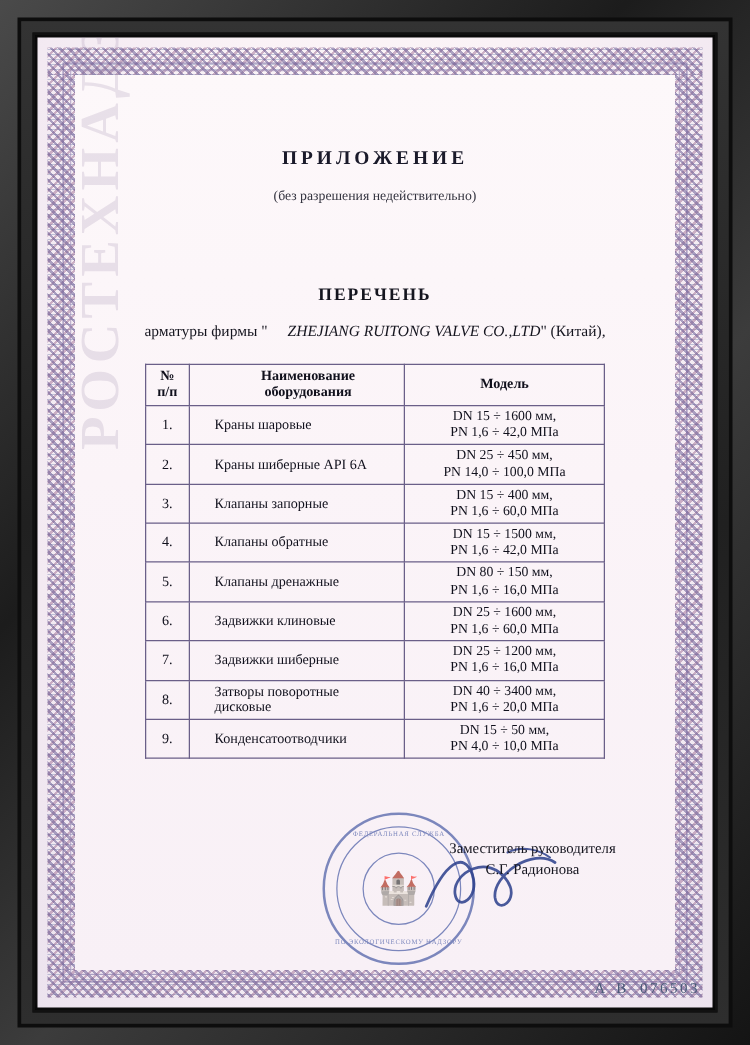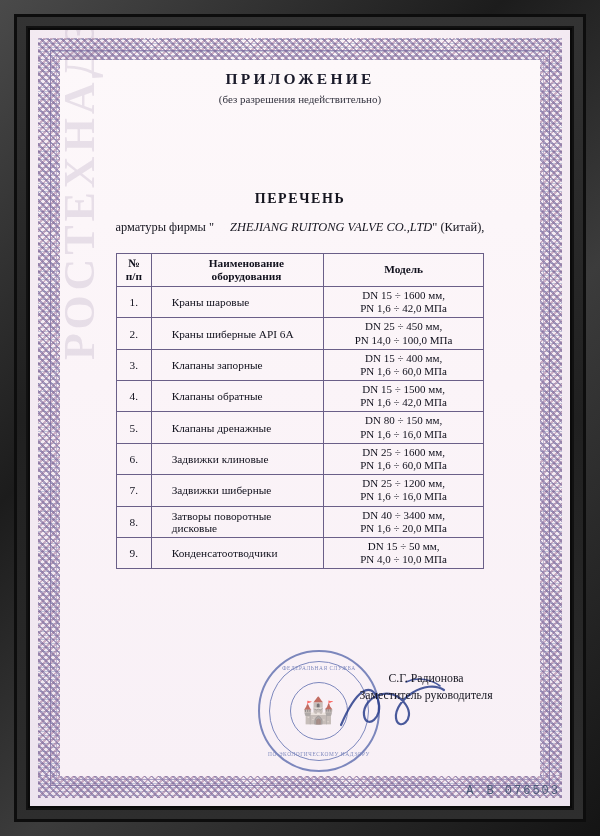--- a/index.html
+++ b/index.html
@@ -111,45 +111,46 @@
     position: absolute;
     left: 38px; top: 40px;
     width: 464px; height: 700px;
   }
   .title {
     text-align: center;
     font-size: 15.5px;
     letter-spacing: 3.2px;
     font-weight: bold;
     color: #1a1a2a;
+    margin-top: 48px;
   }
   .permit-line {
     text-align: center;
     font-size: 13px;
     color: #15151f;
     margin-top: 18px;
     letter-spacing: 0.3px;
   }
   .permit-line .lbl { letter-spacing: 0.6px; }
   .permit-line .num { font-weight: normal; }
   .permit-line .strong { font-weight: bold; }
   .permit-sub {
     text-align: center;
     font-size: 11px;
     color: #33333f;
-    margin-top: 5px;
+    margin-top: 15px;
   }
 
   .list-title {
     text-align: center;
     font-size: 14px;
     font-weight: bold;
     letter-spacing: 1.6px;
     color: #15151f;
-    margin-top: 86px;
+    margin-top: 66px;
   }
   .desc {
     text-align: center;
     font-size: 12.4px;
     color: #15151f;
     margin-top: 12px;
     line-height: 1.45;
   }
   .desc .company { font-style: italic; margin-left: 16px; }
 
@@ -251,21 +252,21 @@
     color: #2b3f8c;
     opacity: 0.85;
   }
   .serial {
     position: absolute;
     right: 10px;
     bottom: 8px;
     font-size: 12px;
     letter-spacing: 1.6px;
     color: #4a5a77;
-    font-family: Liberation Mono, monospace;
+    font-family: Liberation Serif, serif;
   }
   .serial .series { letter-spacing: 3px; }
   .serial .digits { margin-left: 8px; letter-spacing: 2px; }
 </style>
 </head>
 <body>
 
 <div class="frame-outer">
   <div class="frame-bevel"></div>
   <div class="frame-inner-edge"></div>
@@ -391,22 +392,22 @@
       </div>
 
       <div class="signature-scribble">
         <svg width="120" height="70" viewBox="0 0 120 70" fill="none" aria-hidden="true">
           <path d="M5 55 C 20 20, 35 10, 42 30 C 48 48, 30 60, 28 45 C 26 28, 55 12, 70 35 C 80 50, 62 62, 60 48 C 58 30, 90 8, 108 20" stroke="#2b3f8c" stroke-width="2.2" fill="none" stroke-linecap="round"></path>
           <path d="M70 12 C 82 6, 96 10, 104 16" stroke="#2b3f8c" stroke-width="1.6" fill="none" stroke-linecap="round"></path>
         </svg>
       </div>
 
       <div class="sign-block">
+        <div>Заместитель руководителя</div>
         <div>С.Г. Радионова</div>
-        <div>Заместитель руководителя</div>
       </div>
     </div>
 
     <div class="serial">
       <span class="series">А В</span><span class="digits">076503</span>
     </div>
   </div>
 </div>
 
 </body></html>

